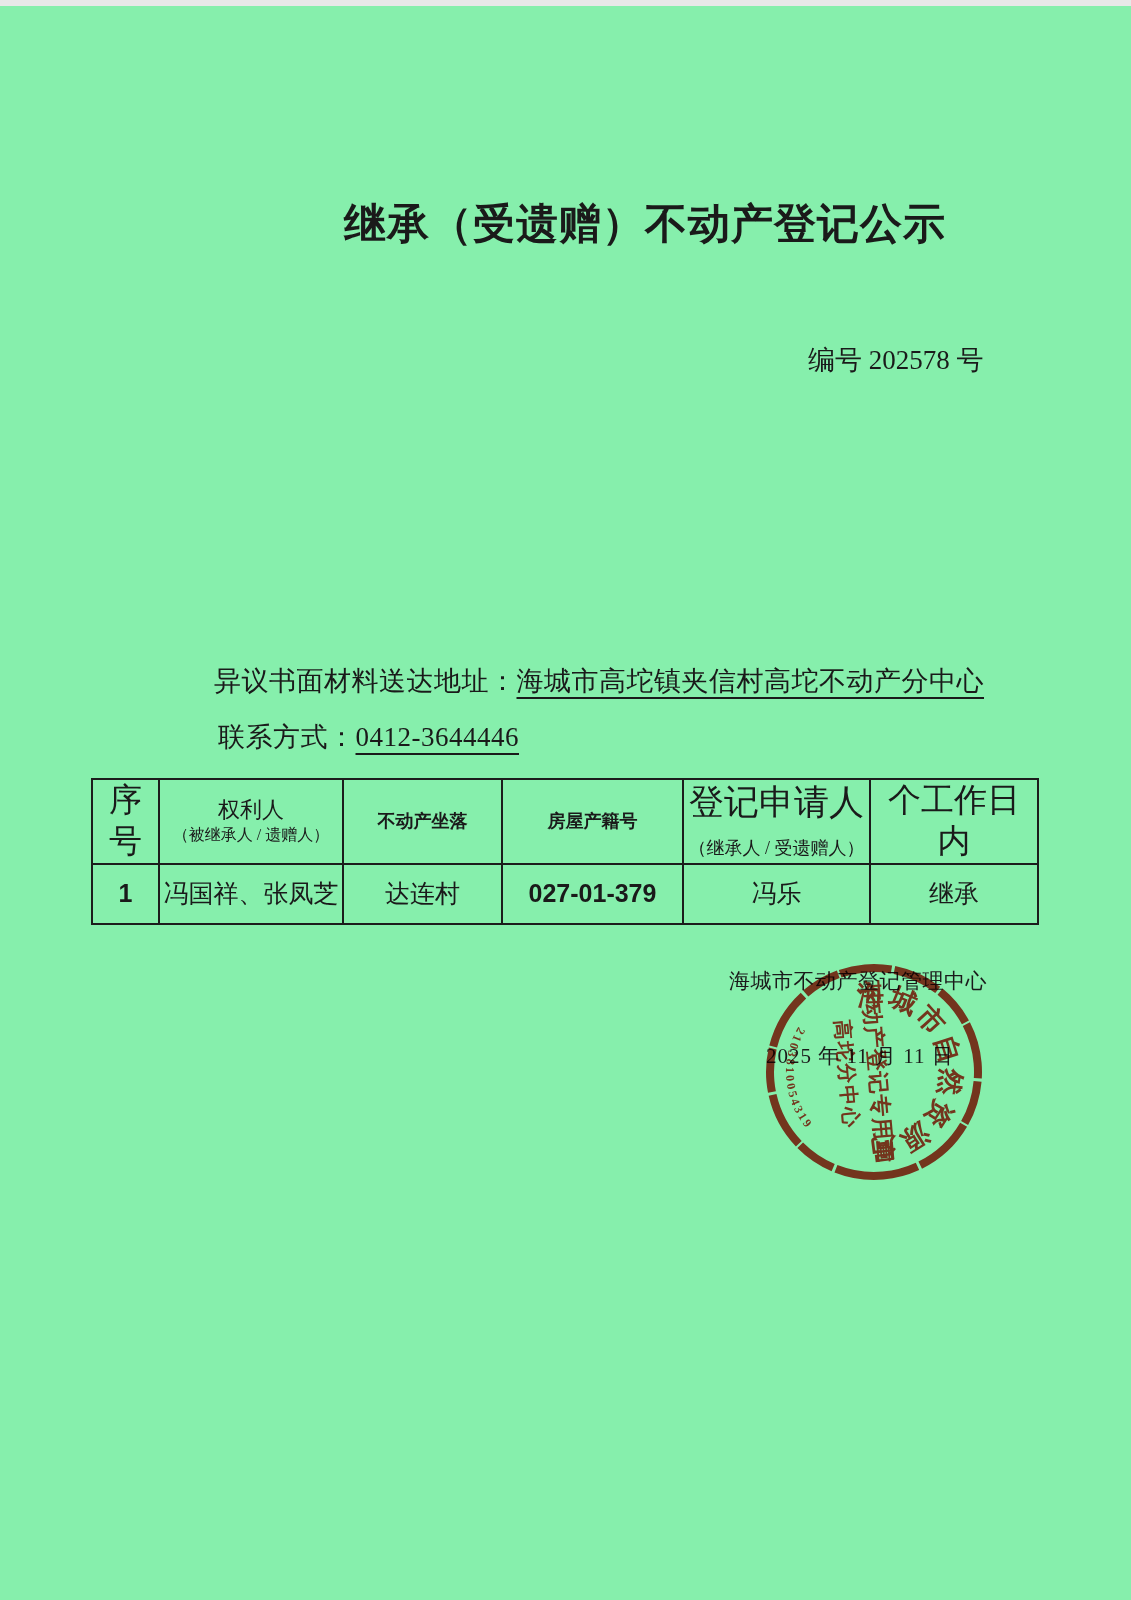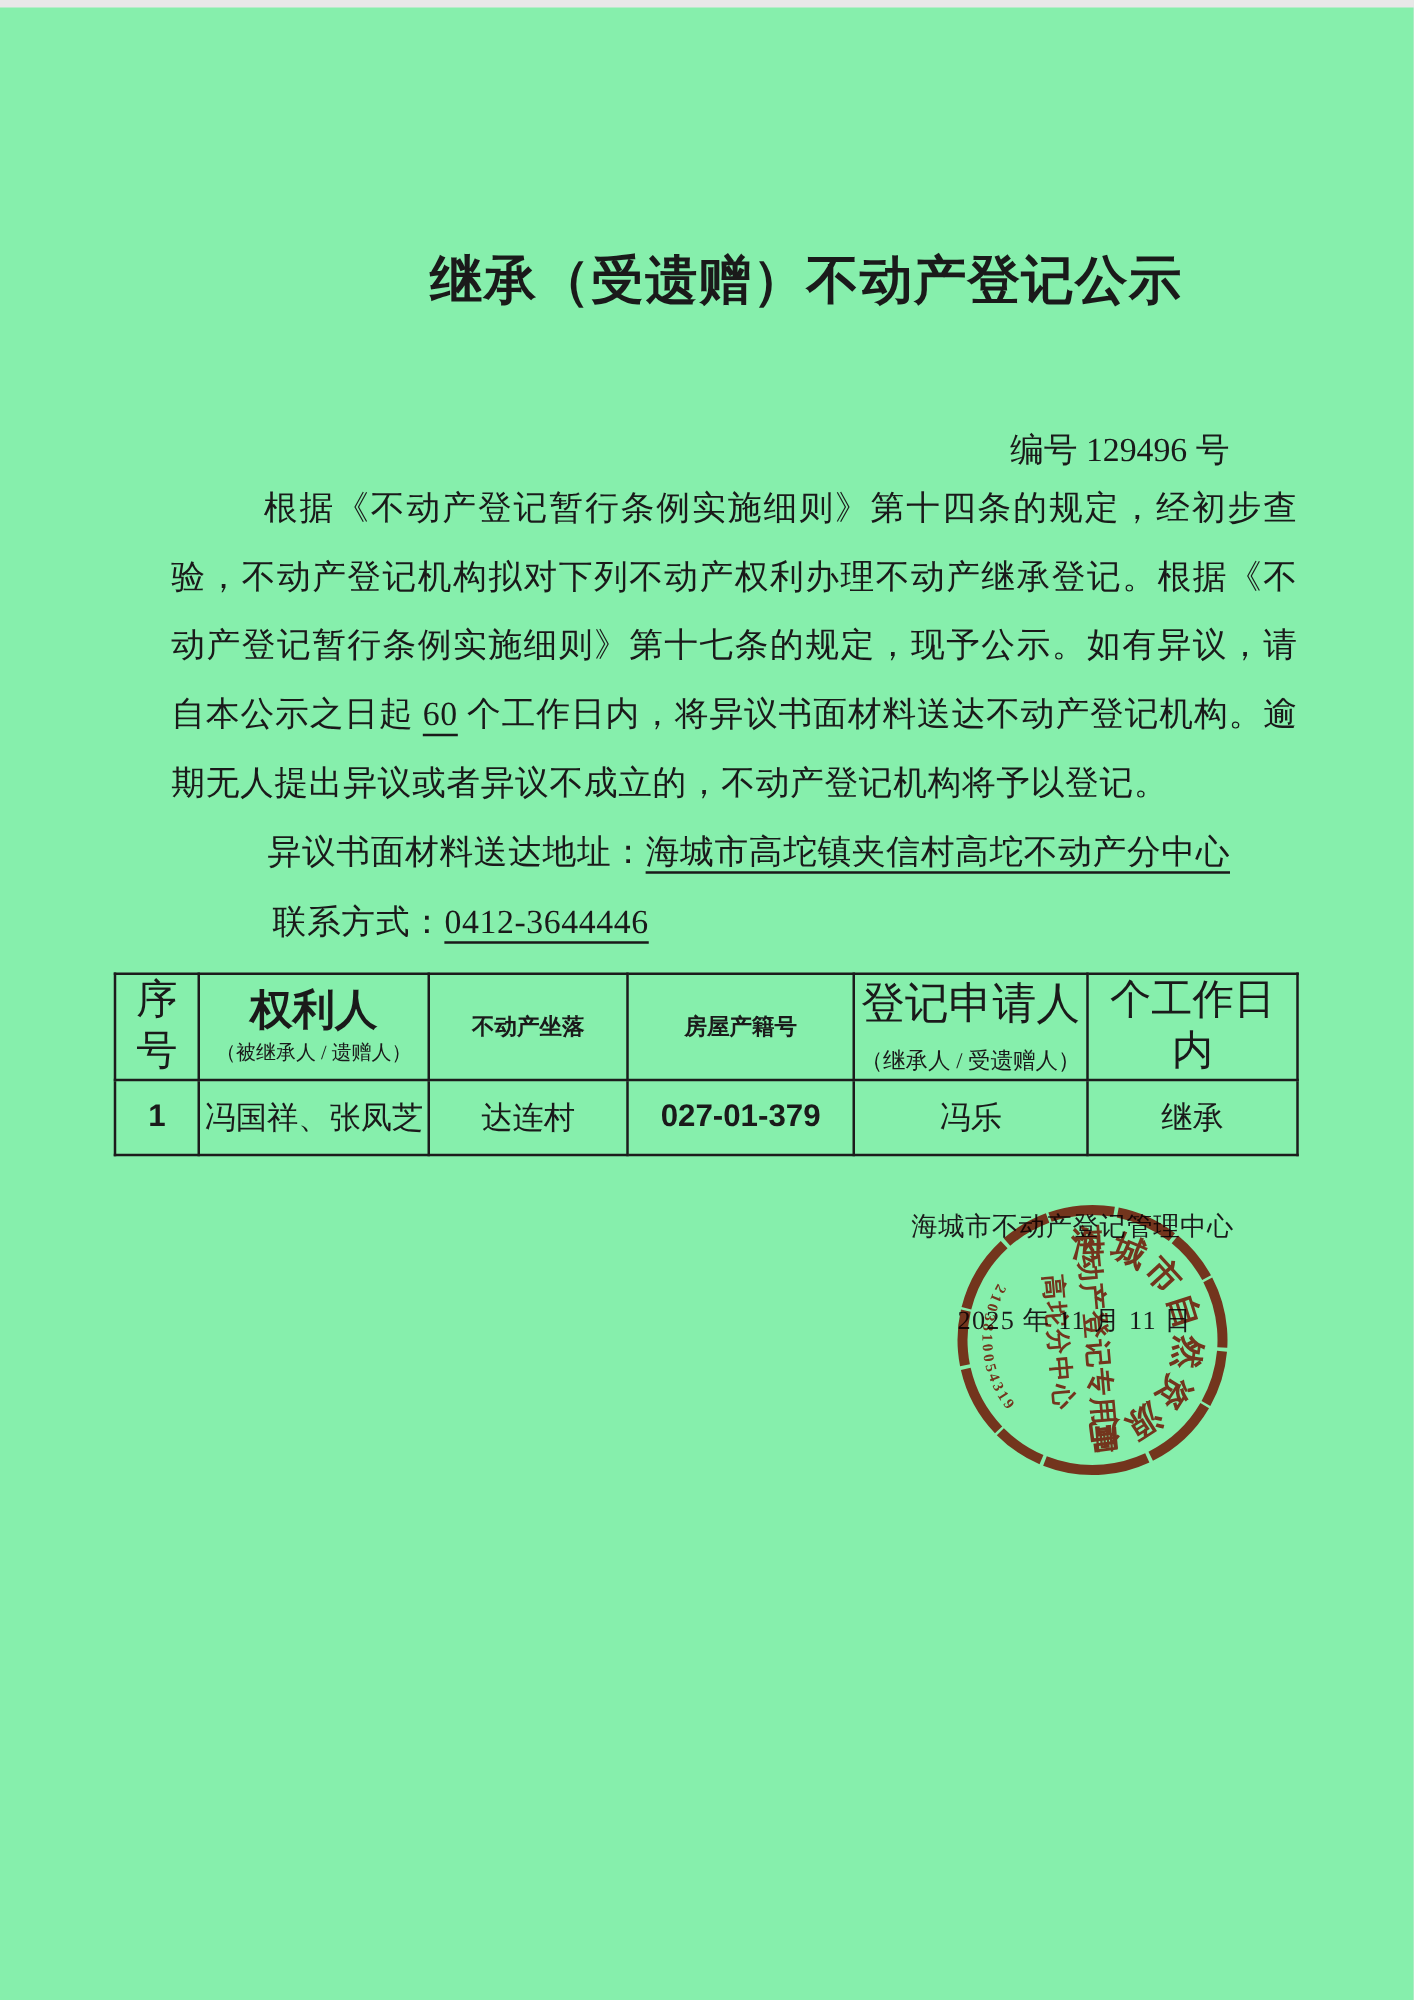--- a/index.html
+++ b/index.html
@@ -39,21 +39,21 @@
     position:absolute;top:772px;left:91px;
     border-collapse:collapse;table-layout:fixed;width:946px;
   }
   table.notice td{
     border:2px solid #1c1c1c;text-align:center;vertical-align:middle;
     padding:0 2px;overflow:hidden;
   }
   tr.hdr td{height:79px;}
   tr.data td{height:58px;font-size:25px;}
   .th-main{font-size:33px;line-height:1.25;}
-  .th-main.big{font-size:34px;font-weight:bold;}
+  .th-main.big{font-size:22px;}
   .th-main.mid{font-size:35px;}
   .th-main.small{font-size:18px;font-weight:bold;font-family:"Liberation Sans","DejaVu Sans",sans-serif;}
   .th-sub{font-size:16px;line-height:1.5;}
   .cell-num,.cell-code{
     font-family:"Liberation Sans","DejaVu Sans",sans-serif;
     font-weight:bold;font-size:23px;
   }
   .signoff-org{
     position:absolute;top:961px;left:729px;
     font-size:21px;letter-spacing:0.5px;white-space:nowrap;
@@ -71,23 +71,22 @@
     font-weight:bold;
   }
 </style>
 </head>
 <body>
 
 <div class="page">
 
   <div class="doc-title">继承（受遗赠）不动产登记公示</div>
 
-  <div class="doc-number">编号 129496 号</div>
+  <div class="doc-number">编号 202578 号</div>
 
-  <div class="body-paragraph"><span>根据《不动产登记暂行条例实施细则》第十四条的规定，经初步查验，不动产登记机构拟对下列不动产权利办理不动产继承登记。根据《不动产登记暂行条例实施细则》第十七条的规定，现予公示。如有异议，请自本公示之日起 </span><span class="u">60</span><span> 个工作日内，将异议书面材料送达不动产登记机构。逾期无人提出异议或者异议不成立的，不动产登记机构将予以登记。</span></div>
 
   <div class="address-line"><span>异议书面材料送达地址：</span><span class="u">海城市高坨镇夹信村高坨不动产分中心</span></div>
 
   <div class="contact-line"><span>联系方式：</span><span class="u">0412-3644446</span></div>
 
   <table class="notice">
     <colgroup>
       <col style="width:67px">
         <col style="width:184px">
         <col style="width:159px">

